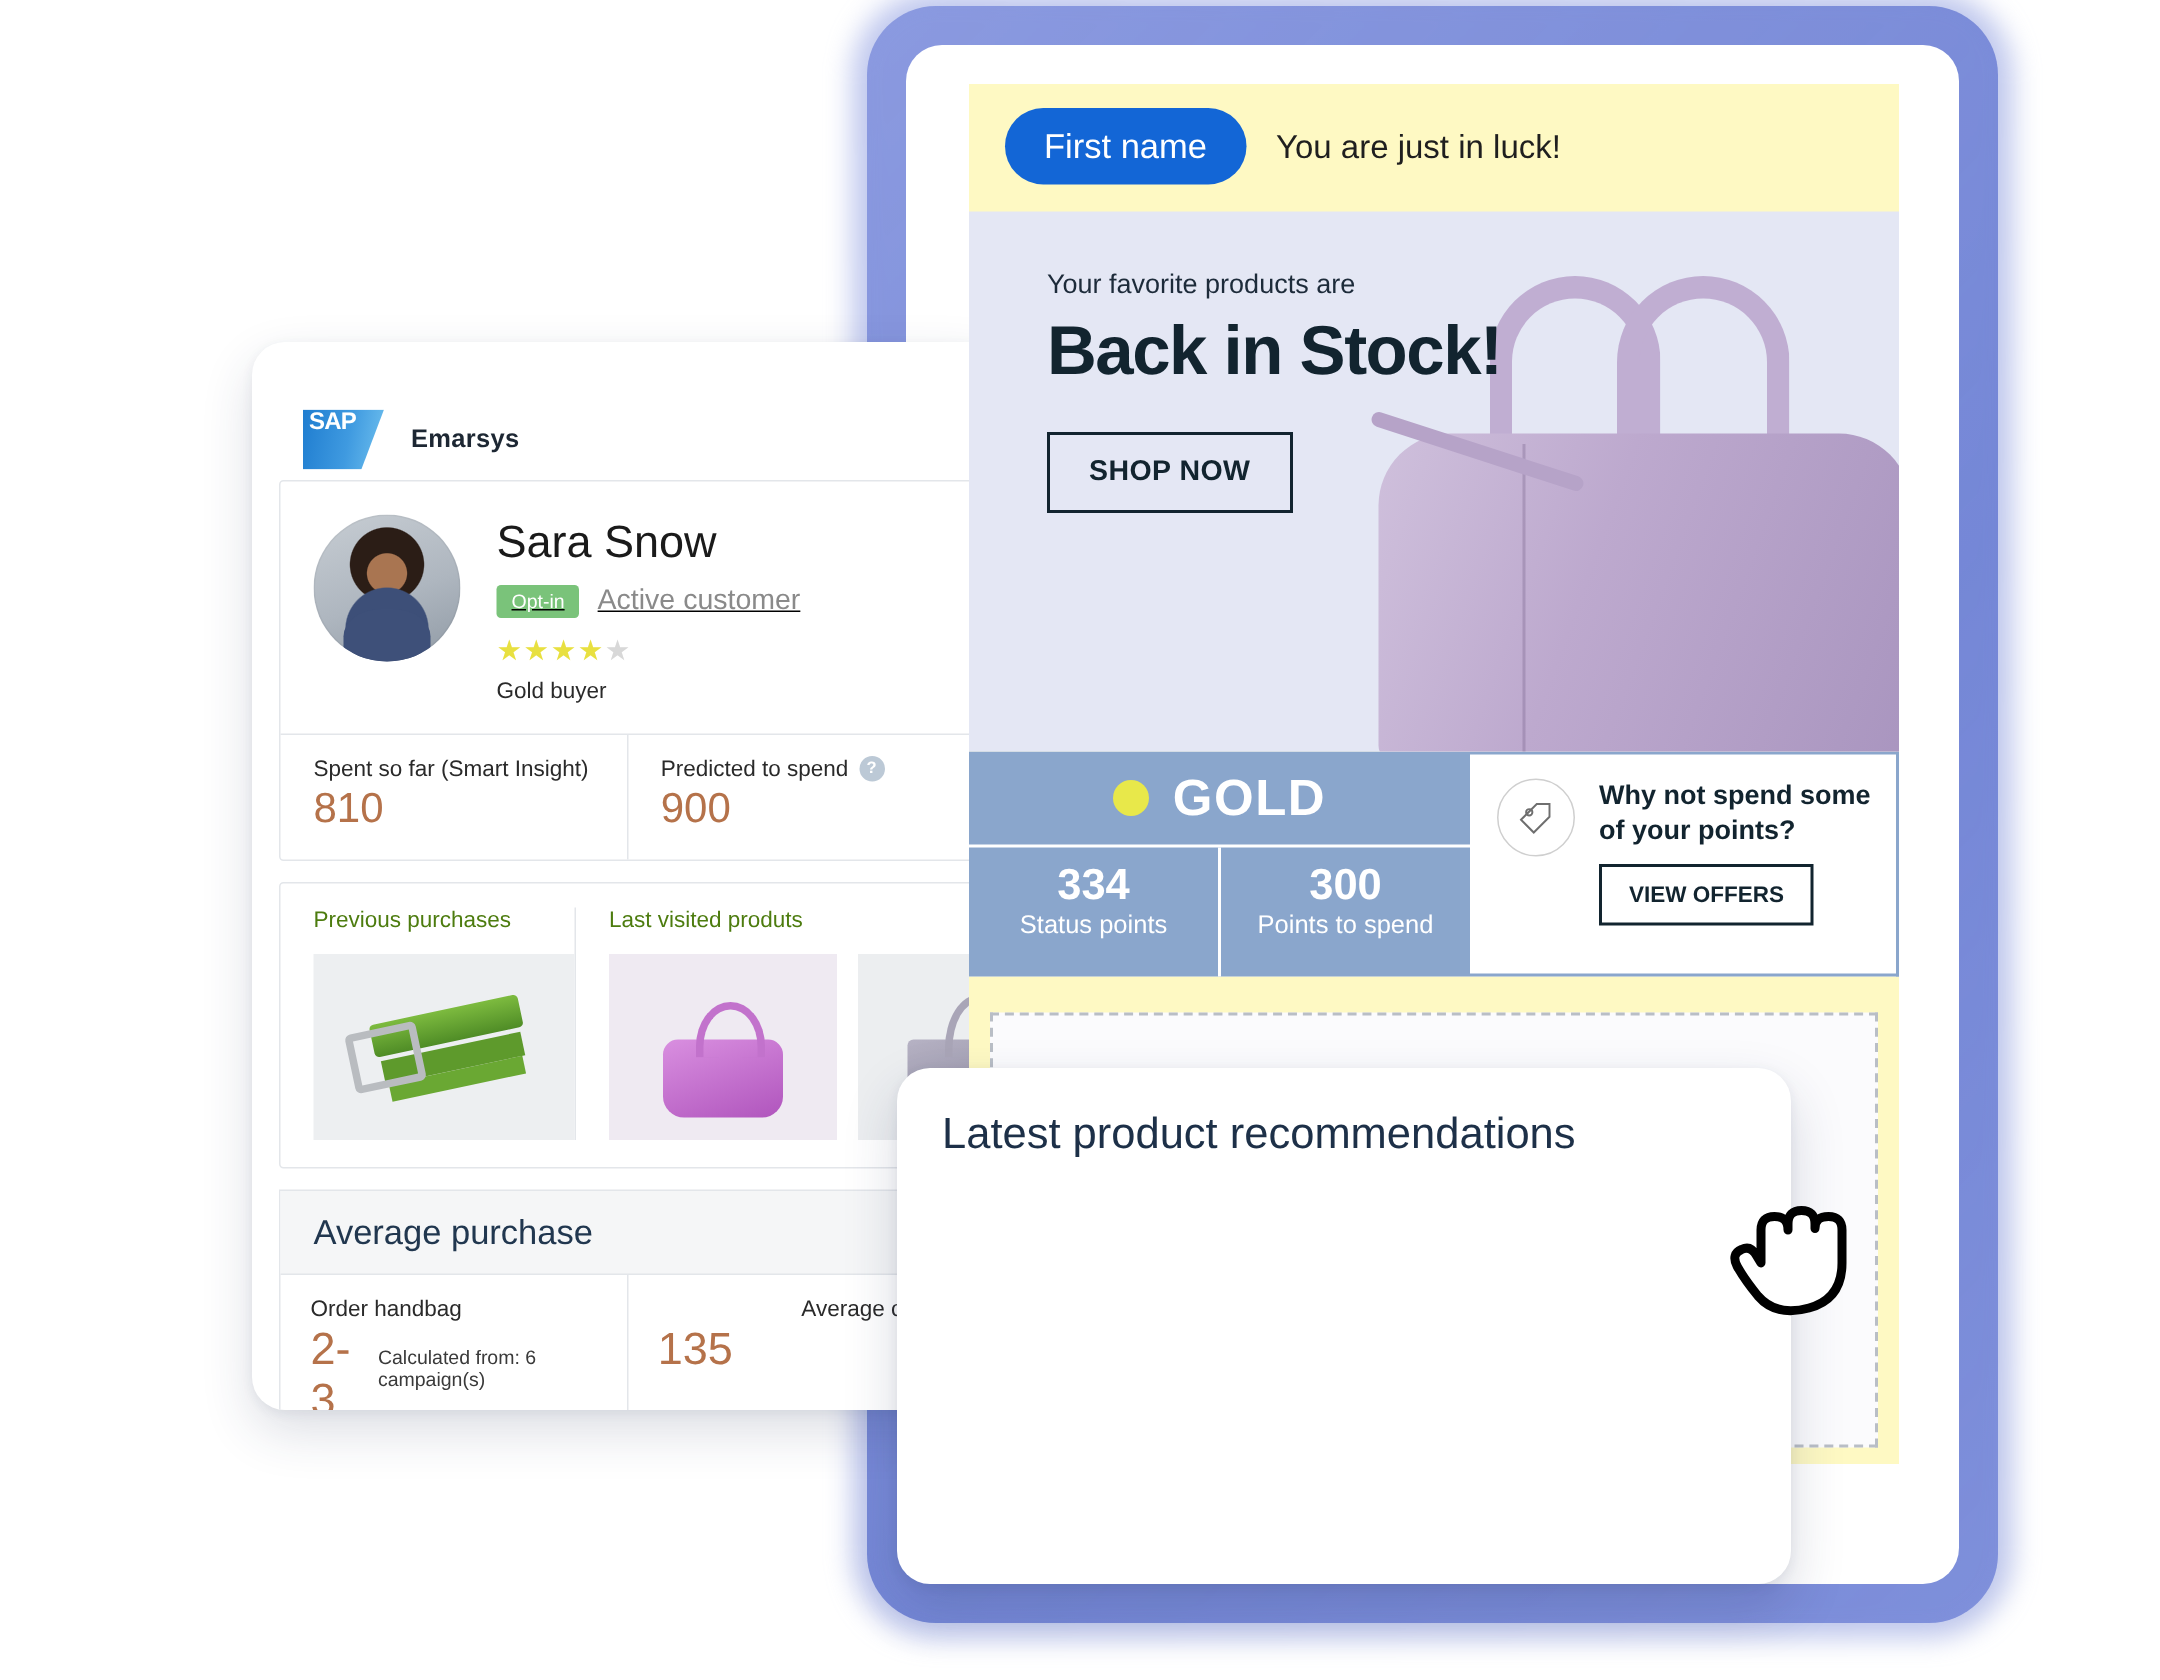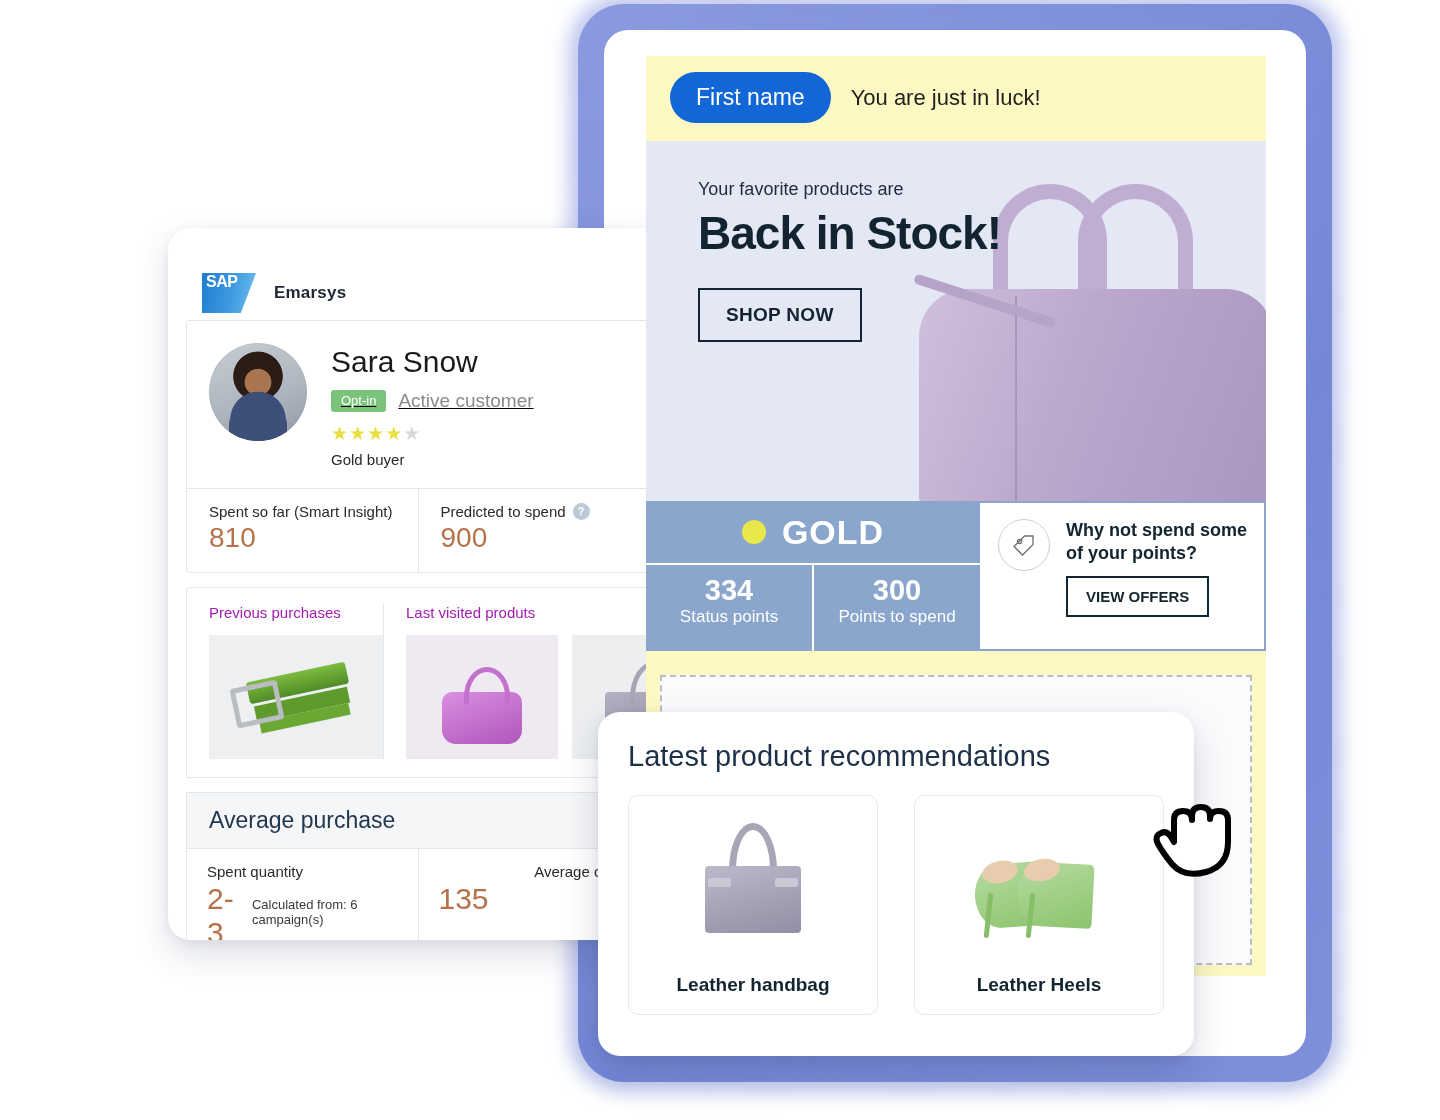--- a/index.html
+++ b/index.html
@@ -120,21 +120,21 @@
     width: 17px; height: 17px; border-radius: 50%;
     background: #bcc9d6; color: #ffffff;
     font-size: 11px; font-weight: bold;
     display: inline-flex; align-items: center; justify-content: center;
   }
   .kpi-value { font-size: 28px; color: #b5724a; margin-top: 2px; font-weight: normal; }
 
   .prod-panel { display: flex; padding: 16px 0 18px 0; }
   .prod-col { flex: 1; padding: 0 0 0 22px; border-right: 1px solid #e3e6ea; }
   .prod-col:last-child { border-right: none; }
-  .prod-title { font-size: 15px; color: #a21caf; margin-bottom: 14px; }
+  .prod-title { font-size: 15px; color: #4d7c0f; margin-bottom: 14px; }
   .thumb {
     width: 174px; height: 124px;
     background: #eceef0;
     position: relative; overflow: hidden;
   }
   .thumb.wide { width: 152px; }
 
   
   .belt-img { background: #edeff1; }
   .belt-img::before {
@@ -423,21 +423,21 @@
             <div class="thumb wide bagg-img"></div>
           </div>
         </div>
       </div>
     </div>
 
     <div class="avg-panel">
       <div class="avg-head">Average purchase</div>
       <div class="avg-body">
         <div class="avg-cell">
-          <div class="avg-label">Spent quantity</div>
+          <div class="avg-label">Order handbag</div>
           <div class="avg-valrow">
             <span class="avg-value">2-3</span>
             <span class="avg-note">Calculated from:  6 campaign(s)</span>
           </div>
         </div>
         <div class="avg-cell">
           <div class="avg-label">Average order</div>
           <div class="avg-valrow">
             <span class="avg-value">135</span>
           </div>
@@ -497,42 +497,20 @@
           <div class="offers-btn">VIEW OFFERS</div>
         </div>
       </div>
     </div>
 
     <div class="dropzone"></div>
   </div>
 
   <div class="rec-card">
     <div class="rec-title">Latest product recommendations</div>
-    <div class="rec-grid">
-      <div class="rec-item">
-        <div class="rec-img gbag">
-          <div class="handle"></div>
-            <div class="body"></div>
-          <div class="flapl"></div>
-            <div class="flapr"></div>
-        </div>
-        <div class="rec-name">Leather handbag</div>
-      </div>
-      <div class="rec-item">
-        <div class="rec-img heels">
-          <div class="shoe1"></div>
-            <div class="heel1"></div>
-            <div class="inner1"></div>
-          <div class="shoe2"></div>
-            <div class="heel2"></div>
-            <div class="inner2"></div>
-        </div>
-        <div class="rec-name">Leather Heels</div>
-      </div>
-    </div>
   </div>
 
   <svg class="hand-cursor" viewBox="0 0 92 102">
     <path d="M26 34 q0-9 9-9 t9 9 v-4 q0-9 9-9 t9 9 v3 q0-8 9-8 t9 9 v22
              q0 24-22 30 q-22 6-34-8 q-9-11-14-20 q-4-8 3-11 q6-3 10 4 l3 5 Z" fill="#ffffff" stroke="#000000" stroke-width="6" stroke-linejoin="round"></path>
   </svg>
 
 </div>
 
 </body></html>

